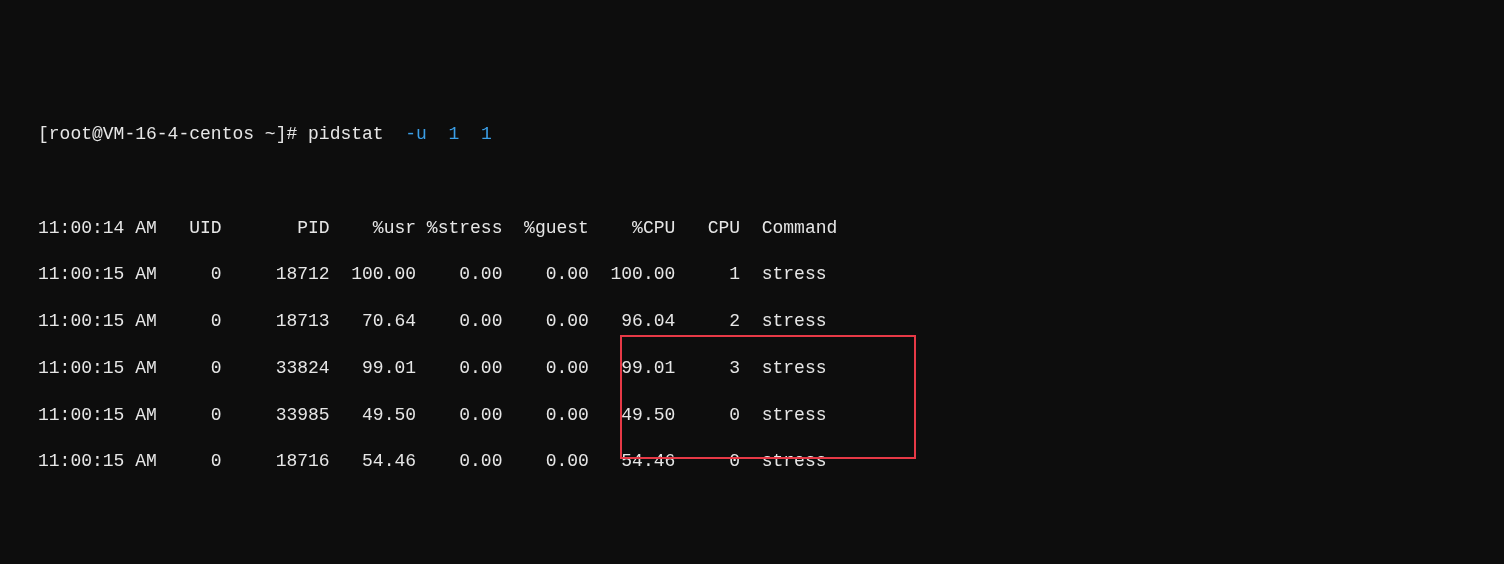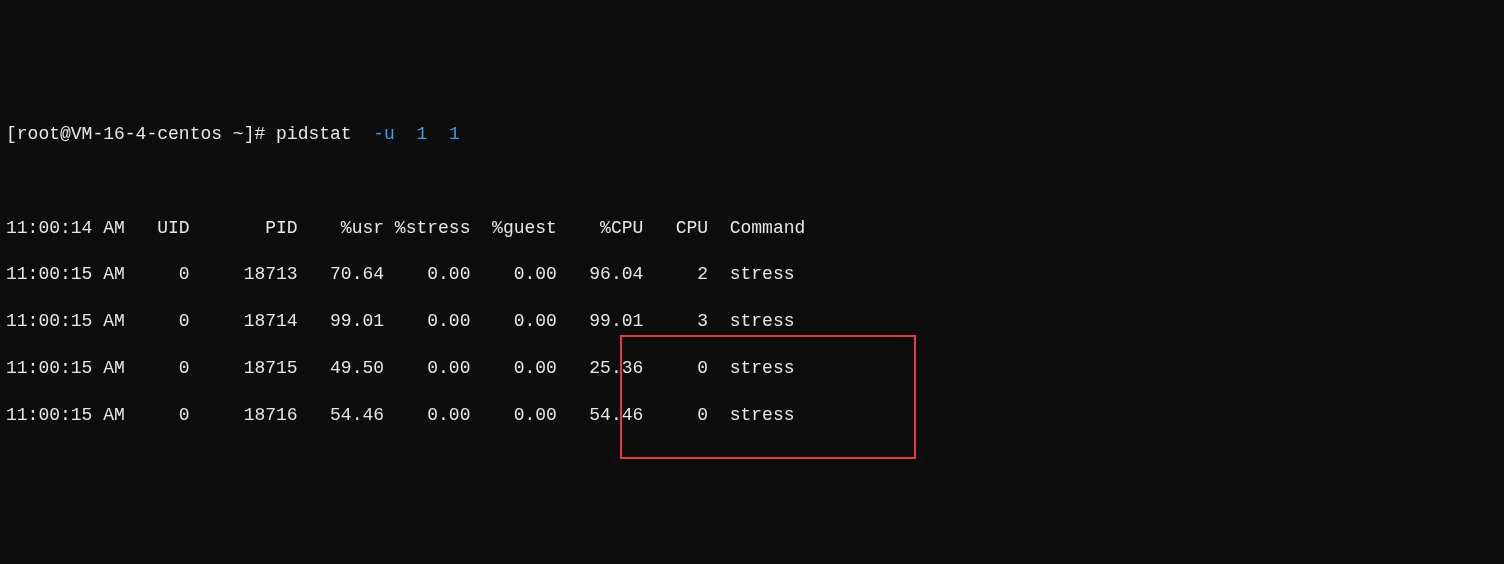--- a/index.html
+++ b/index.html
@@ -22,34 +22,36 @@
     .cmd-arg {
       color: #3b9ee6;
     }
     .highlight-box {
       position: absolute;
       border: 2px solid #e63946;
       pointer-events: none;
     }
     .row {
       display: block;
+      margin-left: 32px;
     }
   </style>
 </head>
 <body>
 
 
 
 <div>
 <span class="row"><span>[root@VM-16-4-centos ~]# </span><span>pidstat  </span><span class="cmd-arg">-u  1  1</span></span>
 <span class="row"> </span>
 <span class="row">11:00:14 AM   UID       PID    %usr %stress  %guest    %CPU   CPU  Command</span>
+<span class="row">11:00:15 AM     0     18712  100.00    0.00    0.00  100.00     1  stress</span>
 <span class="row">11:00:15 AM     0     18713   70.64    0.00    0.00   96.04     2  stress</span>
-<span class="row">11:00:15 AM     0     18714   99.01    0.00    0.00   99.01     3  stress</span>
-<span class="row">11:00:15 AM     0     18715   49.50    0.00    0.00   25.36     0  stress</span>
+<span class="row">11:00:15 AM     0     33824   99.01    0.00    0.00   99.01     3  stress</span>
+<span class="row">11:00:15 AM     0     33985   49.50    0.00    0.00   49.50     0  stress</span>
 <span class="row">11:00:15 AM     0     18716   54.46    0.00    0.00   54.46     0  stress</span>
 
 
 
 
 
 
 
 
 

